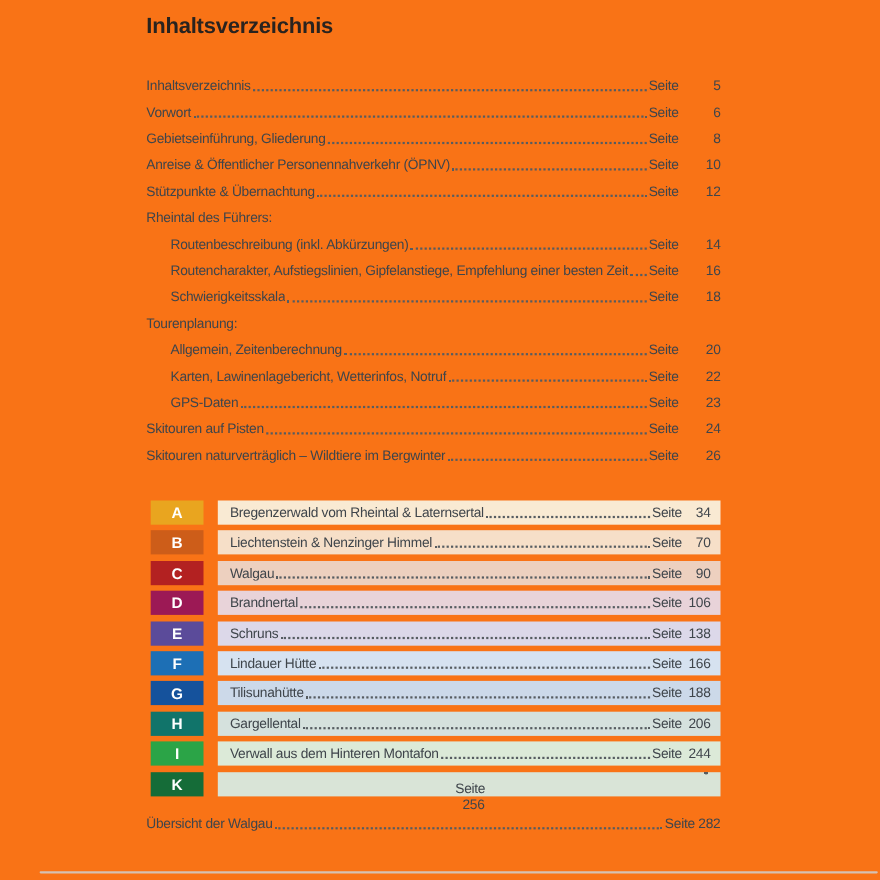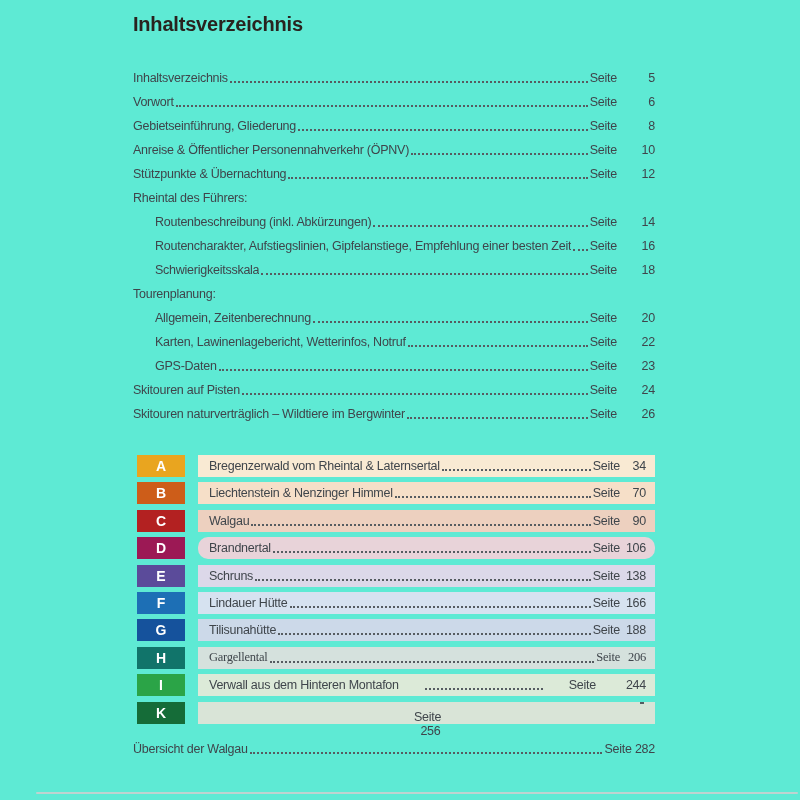--- a/index.html
+++ b/index.html
@@ -1,21 +1,21 @@
 <!DOCTYPE html>
 <html><head>
 <meta charset="utf-8">
 <style>
   html,body{margin:0;padding:0;}
   body{
     width:800px;height:800px;background:#ffffff;
     font-family:"Liberation Sans","DejaVu Sans",sans-serif;
     color:#3f454b;position:relative;overflow:hidden;
   }
-  .page{position:absolute;inset:0;background:#5eead4;}
+  .page{position:absolute;inset:0;background:#f97316;}
 
   
   .page-title{
     position:absolute;left:133px;top:13px;margin:0;
     font-size:20px;font-weight:bold;color:#29231f;letter-spacing:-0.2px;
   }
 
   
   .toc{position:absolute;left:133px;top:66px;width:522px;}
   .toc-row{
@@ -174,21 +174,21 @@
         <span class="sec-letter" style="background: rgb(179, 33, 33);">C</span>
         <div class="sec-bar" style="background: rgb(237, 208, 191);">
           <span class="lbl">Walgau</span>
           <span class="dots"></span>
           <span class="page-word">Seite</span>
           <span class="page-num">90</span>
         </div>
       </div>
       <div class="sec-row">
         <span class="sec-letter" style="background: rgb(156, 25, 85);">D</span>
-        <div class="sec-bar" style="background: rgb(232, 211, 217); border-radius: 10px;">
+        <div class="sec-bar" style="background: rgb(232, 211, 217);">
           <span class="lbl">Brandnertal</span>
           <span class="dots"></span>
           <span class="page-word">Seite</span>
           <span class="page-num">106</span>
         </div>
       </div>
       <div class="sec-row">
         <span class="sec-letter" style="background: rgb(91, 75, 154);">E</span>
         <div class="sec-bar" style="background: rgb(220, 216, 233);">
           <span class="lbl">Schruns</span>
@@ -210,30 +210,30 @@
         <span class="sec-letter" style="background: rgb(21, 82, 156);">G</span>
         <div class="sec-bar" style="background: rgb(204, 217, 233);">
           <span class="lbl">Tilisunahütte</span>
           <span class="dots"></span>
           <span class="page-word">Seite</span>
           <span class="page-num">188</span>
         </div>
       </div>
       <div class="sec-row">
         <span class="sec-letter" style="background: rgb(17, 116, 106);">H</span>
-        <div class="sec-bar" style="background: rgb(213, 225, 221); font-family: Liberation Serif, serif;">
+        <div class="sec-bar" style="background: rgb(213, 225, 221);">
           <span class="lbl">Gargellental</span>
           <span class="dots"></span>
           <span class="page-word">Seite</span>
           <span class="page-num">206</span>
         </div>
       </div>
       <div class="sec-row">
         <span class="sec-letter" style="background: rgb(43, 164, 71);">I</span>
-        <div class="sec-bar" style="background: rgb(220, 234, 216); gap: 24px;">
+        <div class="sec-bar" style="background: rgb(220, 234, 216);">
           <span class="lbl">Verwall aus dem Hinteren Montafon</span>
           <span class="dots"></span>
           <span class="page-word">Seite</span>
           <span class="page-num">244</span>
         </div>
       </div>
       <div class="sec-row">
         <span class="sec-letter" style="background: rgb(21, 108, 56);">K</span>
         <div class="sec-bar" style="background: rgb(217, 228, 215); flex-direction: column;">
           <span class="lbl">Verwall aus dem Klostertal</span>

